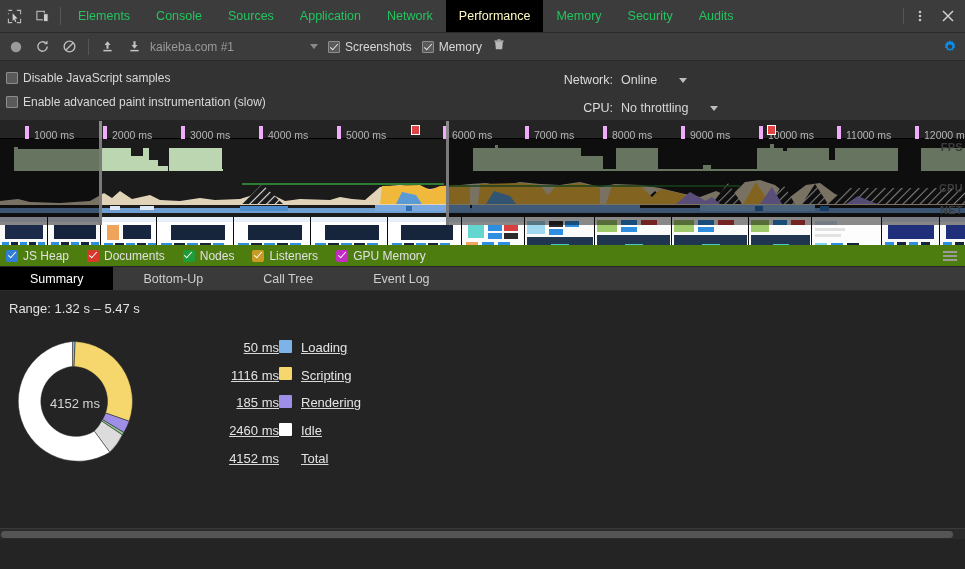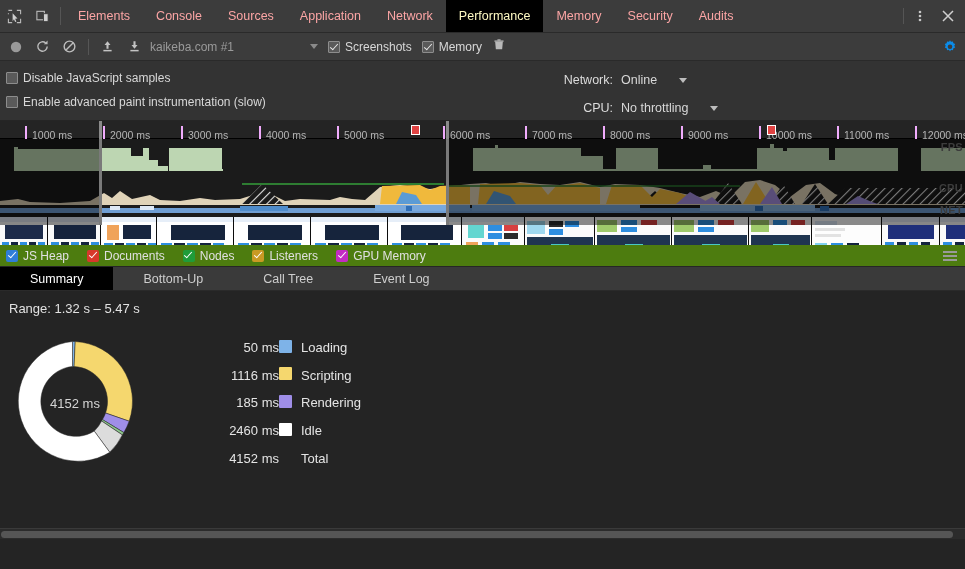--- a/index.html
+++ b/index.html
@@ -19,21 +19,21 @@
     border-bottom: 1px solid #2a2a2a;
     position: relative;
   }
   .icon-btn {
     width: 28px; display: flex; align-items: center; justify-content: center;
     cursor: pointer;
   }
   .tabsep { width: 1px; background: #555; margin: 7px 4px; }
   .tab {
     padding: 0 13px; display: flex; align-items: center;
-    font-size: 12.5px; color: #fca5a5; cursor: pointer; white-space: nowrap;
+    font-size: 12.5px; color: #22c55e; cursor: pointer; white-space: nowrap;
   }
   .tab.active { background: #000; color: #fef9c3; }
   .tabbar-right { margin-left: auto; display: flex; align-items: stretch; }
   .vdiv { width: 1px; background: #555; margin: 8px 2px; }
 
   
   .rectoolbar {
     height: 28px; background: #3c3c3c;
     display: flex; align-items: center;
     border-bottom: 1px solid #2a2a2a;
@@ -79,21 +79,21 @@
   .sel .caret-sm { margin-right: 0; border-top-color: #bdbdbd; }
 
   
   .overview { position: relative; background: #1b1b1b; height: 124px; overflow: hidden; }
   .ruler {
     height: 18px; background: #242424; position: relative;
     border-bottom: 1px solid #000;
   }
   .ruler .tick {
     position: absolute; top: 5px; height: 18px;
-    border-left: 2px solid #f0abfc;
+    border-left: 4px solid #f0abfc;
     font-size: 10.5px; color: #b4b4b4; padding-left: 5px;
     line-height: 18px; white-space: nowrap;
   }
   .lane-label {
     position: absolute; right: 2px; font-size: 11px; font-weight: bold;
     color: #6f6f6f; letter-spacing: .3px; pointer-events: none;
   }
   .fpslane { height: 34px; background: #1b1b1b; position: relative; }
   .cpulane { height: 32px; background: #1b1b1b; position: relative; overflow: hidden; }
   .netlane { height: 12px; background: #1b1b1b; position: relative; }
@@ -140,21 +140,21 @@
   .summary { background: #242424; position: relative; height: 248px; }
   .range {
     font-size: 13px; color: #e2e2e2; padding: 10px 0 0 9px;
   }
   .pieflex { display: flex; padding-top: 18px; }
   .donutwrap { width: 140px; margin-left: 5px; position: relative; }
   .donut-center {
     position: absolute; left: 0; right: 0; top: 50%; transform: translateY(-50%);
     text-align: center; font-size: 13px; color: #d4d4d4;
   }
-  table.legend-table { border-collapse: collapse; margin-left: 48px; }
+  table.legend-table { border-collapse: collapse; margin-left: 48px; text-decoration: underline; }
   table.legend-table td { padding: 3px 0; font-size: 13px; color: #e4e4e4; height: 27px; vertical-align: middle; }
   td.val { text-align: right; width: 86px; padding-right: 9px; white-space: nowrap; }
   td.sw { width: 22px; }
   td.nm { padding-left: 9px; white-space: nowrap; }
   .swatch { width: 13px; height: 13px; display: inline-block; border-radius: 1px; }
 
   
   .hscroll {
     position: absolute; left: 0; right: 0; bottom: 0; height: 11px;
     background: #2b2b2b; border-top: 1px solid #3a3a3a;

